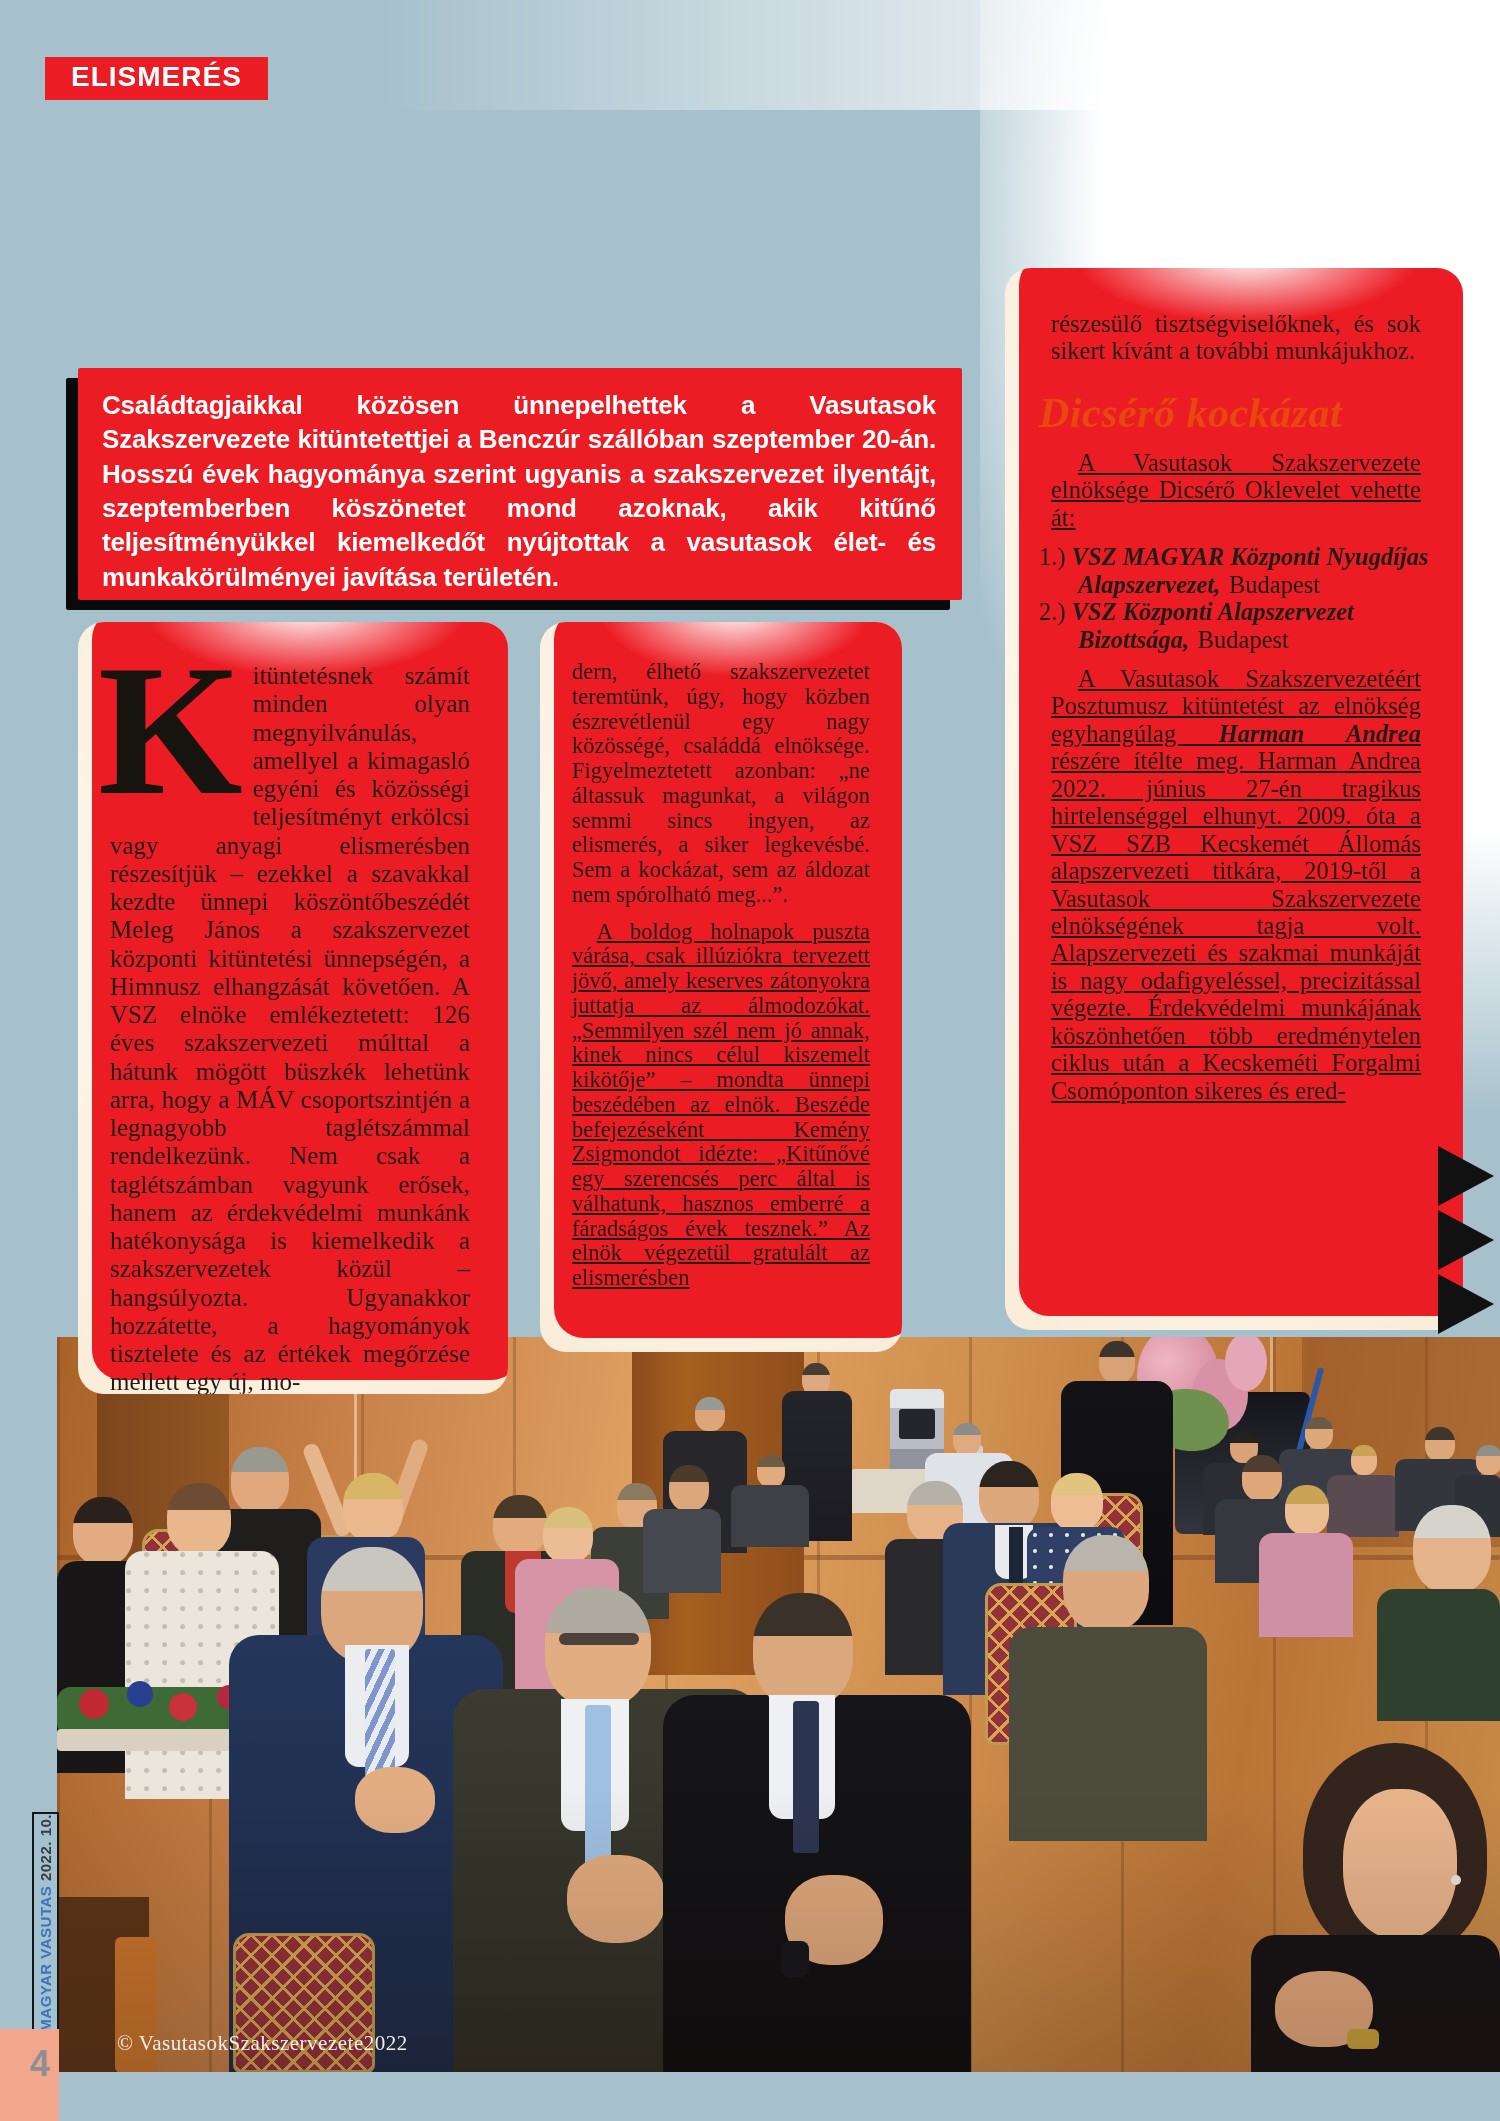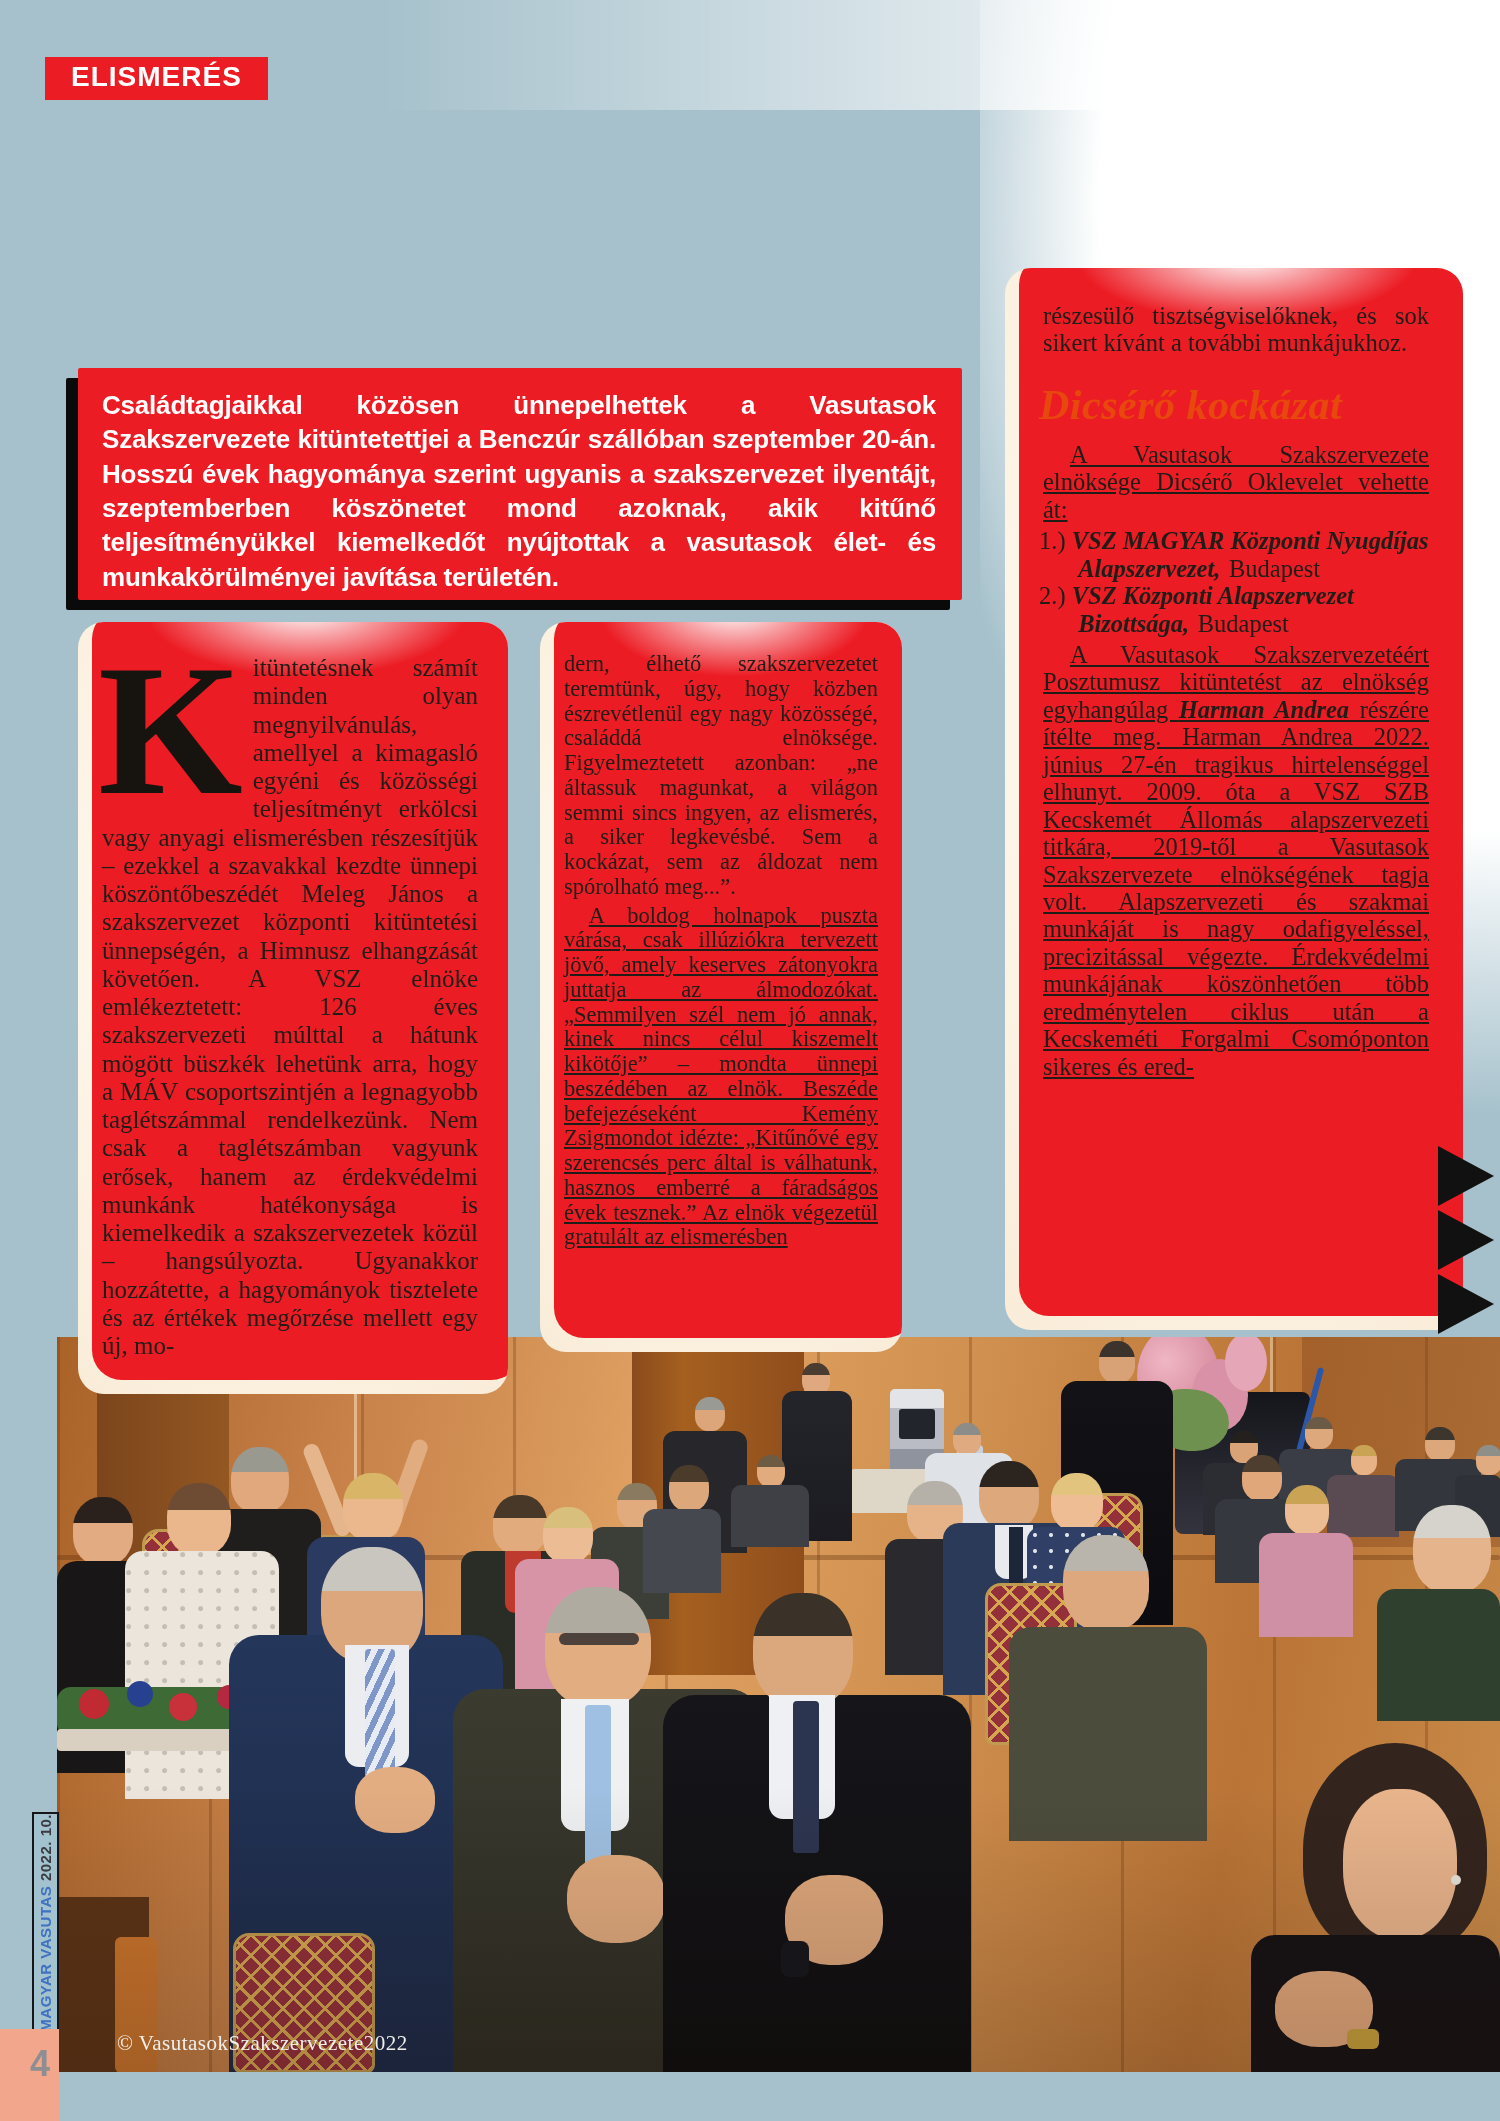--- a/index.html
+++ b/index.html
@@ -39,21 +39,21 @@
         color:#201d19;z-index:3;}
   .col::before{content:"";position:absolute;left:14px;top:-13px;right:-13px;bottom:14px;
         border-radius:30px;z-index:-1;
         background:radial-gradient(50% 90px at 50% 0%, #ffffff 0%, rgba(255,255,255,0) 75%), #ec1c24;}
   .col1{left:78px;top:622px;width:430px;height:772px;padding:28px 26px 0 20px;
         font-size:25px;line-height:1.13;}
   .col2{left:540px;top:622px;width:362px;height:730px;padding:26px 20px 0 20px;
         font-size:22.5px;line-height:1.1;}
   .col3{left:1005px;top:268px;width:458px;height:1062px;padding:30px 30px 0 34px;
         font-size:24.5px;line-height:1.12;}
-  .col p{margin:4px;text-align:justify;}
+  .col p{margin:12px;text-align:justify;}
   .col p.indent{text-indent:1.1em;text-decoration:underline;}
   .dropcap{float:left;font:bold 186px/148px "Liberation Serif",serif;color:#17140f;
         margin:6px 10px 0 0;}
   .col h2{margin:26px 0 14px 0;color:#e8470e;
         font:bold italic 42px/1.05 "Liberation Serif",serif;letter-spacing:.5px;}
   .awards{margin:2px 0 0 0;padding:0;list-style:none;}
   .awards li{padding-left:1.6em;text-indent:-1.6em;text-align:left;margin:0;}
   .award-name{font-weight:bold;font-style:italic;}
   .award-loc{margin-left:.35em;}
   .run-bold{font-weight:bold;font-style:italic;}

